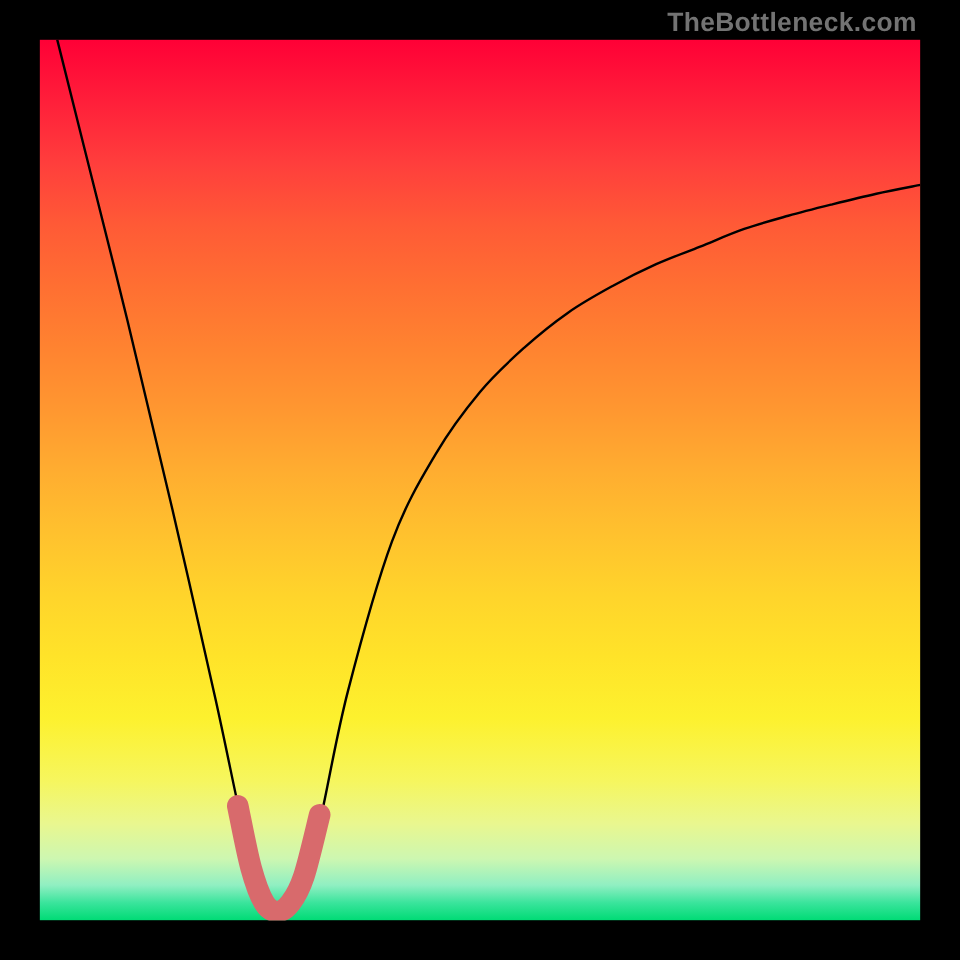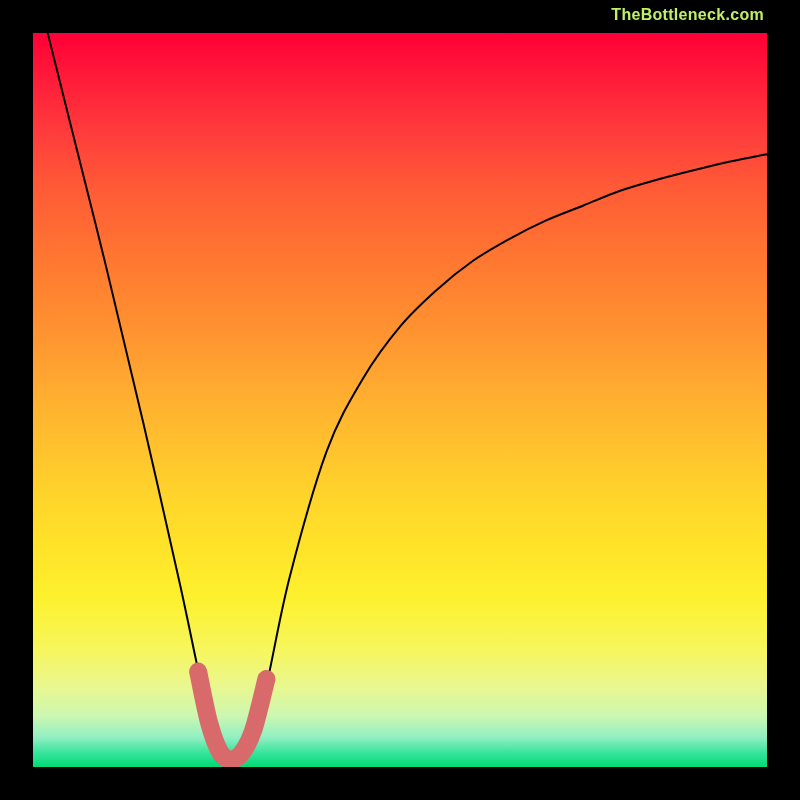--- a/index.html
+++ b/index.html
@@ -49,23 +49,23 @@
       #90efc2 96%,
       #3ae49c 98%,
       #00db75 100%
     );
   }
   .watermark {
     position: absolute;
     top: 6px;
     right: 36px;
     font-family: Arial, Helvetica, sans-serif;
-    font-size: 16px;
+    font-size: 22px;
     font-weight: 600;
-    color: #bef264;
+    color: #737373;
     letter-spacing: 0.3px;
     user-select: none;
   }
   svg.curve {
     position: absolute;
     inset: 0;
     width: 734px;
     height: 734px;
     overflow: visible;
   }

